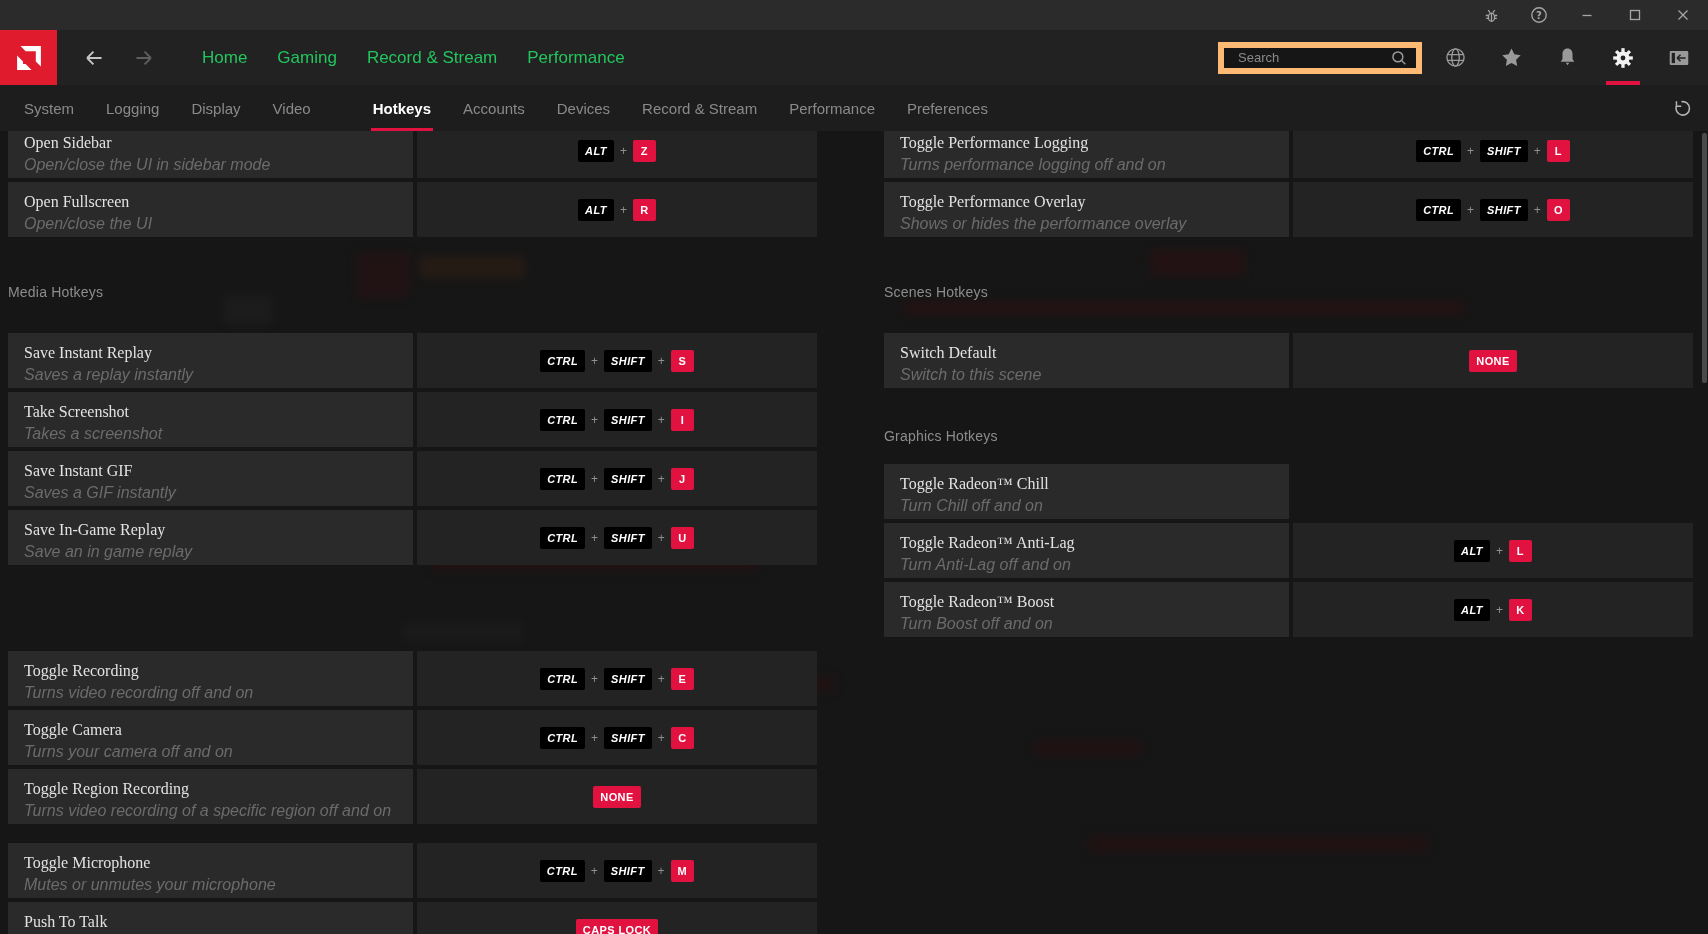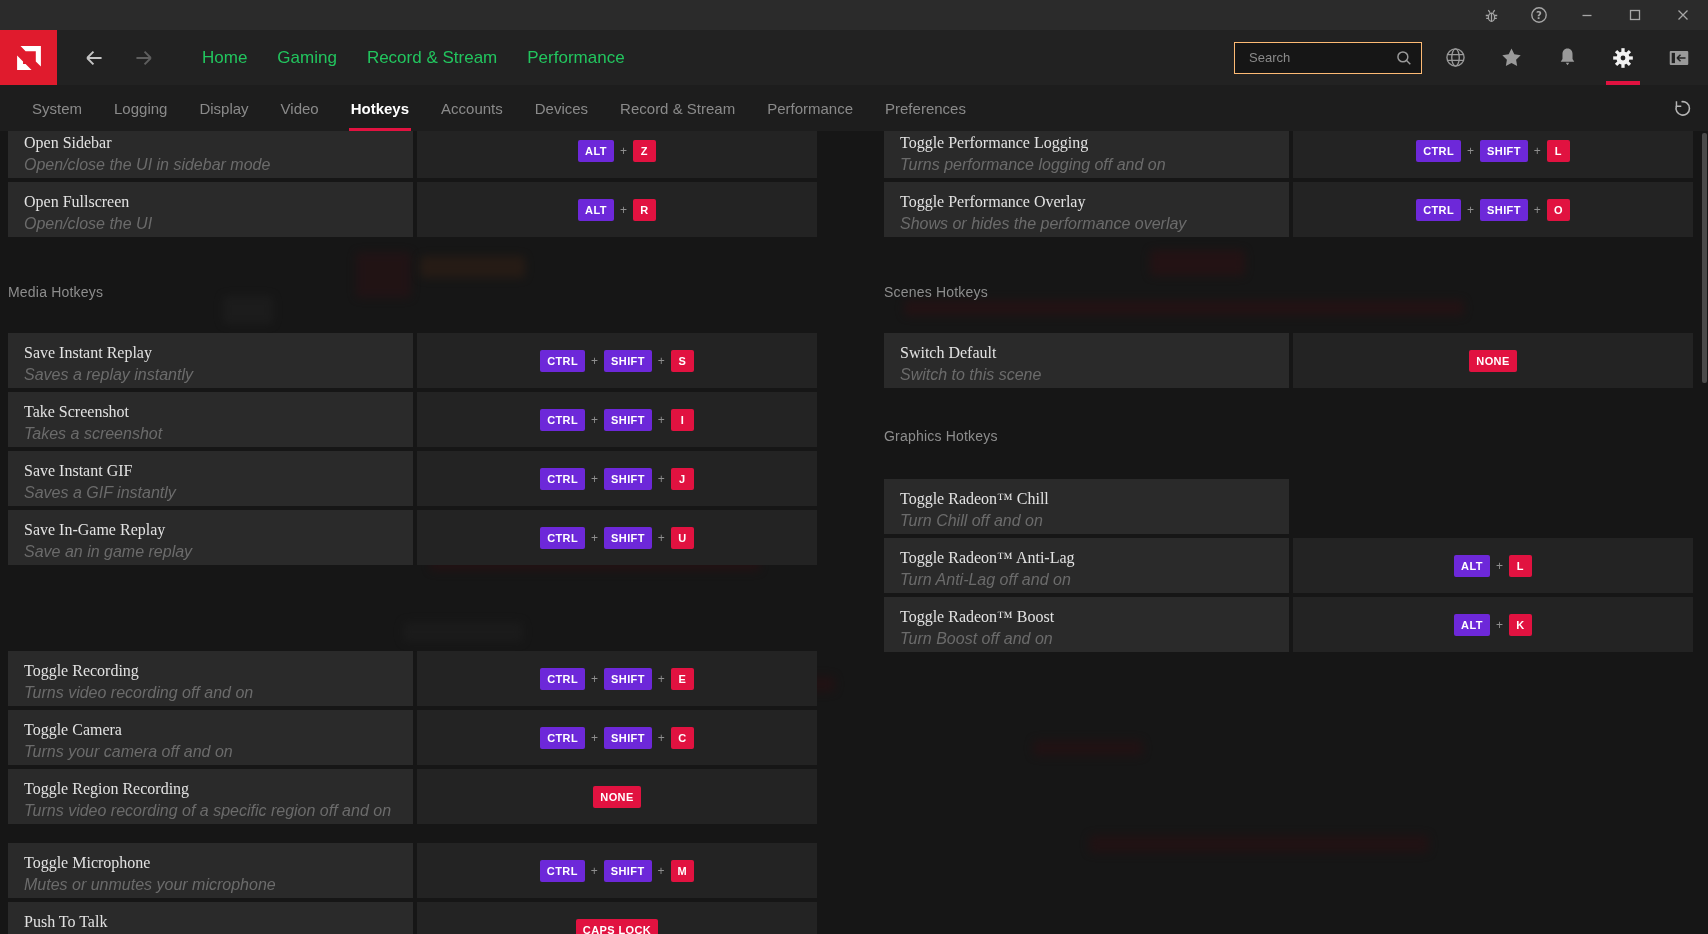--- a/index.html
+++ b/index.html
@@ -14,63 +14,63 @@
   .tb-icon:last-child{margin-right:16px;}
   
   .navbar{position:absolute;top:30px;left:0;width:1708px;height:55px;background:#222222;
           display:flex;align-items:center;}
   .logo{width:57px;height:55px;background:#e01b2d;flex:0 0 auto;display:flex;
         align-items:center;justify-content:center;cursor:pointer;}
   .nav-arrow{width:26px;height:26px;margin-left:24px;display:flex;align-items:center;justify-content:center;cursor:pointer;}
   .menu{display:flex;margin-left:30px;}
   .menu-item{color:#22c55e;font-size:17px;margin:0 15px;cursor:pointer;white-space:nowrap;}
   .nb-spacer{flex:1;}
-  .searchbox{width:188px;height:32px;background:#161616;border:1px solid #fdba74;
+  .searchbox{width:204px;height:32px;background:#161616;border:6px solid #fdba74;
              display:flex;align-items:center;box-sizing:border-box;padding:0 8px 0 12px;}
   .searchbox input{flex:1;background:transparent;border:none;outline:none;color:#cfcfcf;
                    font-size:13px;font-family:inherit;min-width:0;}
   .searchbox input::placeholder{color:#8a8a8a;}
   .nav-icon{width:26px;height:55px;margin-left:30px;display:flex;align-items:center;
             justify-content:center;position:relative;cursor:pointer;}
   .nav-icon.first{margin-left:20px;}
   .nav-icon:last-child{margin-right:16px;}
   .nav-icon.active::after{content:"";position:absolute;bottom:0;left:-4px;width:34px;height:4px;
                           background:#e11240;}
   
   .subnav{position:absolute;top:85px;left:0;width:1708px;height:46px;background:#1d1d1d;
-          display:flex;align-items:stretch;padding-left:32px;box-sizing:border-box;}
+          display:flex;align-items:stretch;padding-left:24px;box-sizing:border-box;}
   .tab{color:#8a8a8a;font-size:15px;margin-right:32px;display:flex;align-items:center;
        position:relative;cursor:pointer;white-space:nowrap;}
-  .tab.active{color:#ffffff;font-weight:700;}
+  .tab.active{color:#ffffff;font-weight:700;margin-left:30px;}
   .tab.active::after{content:"";position:absolute;left:-2px;right:-2px;bottom:0;height:3px;
                      background:#e11240;}
   .subnav-spacer{flex:1;}
   .reset-icon{width:26px;display:flex;align-items:center;justify-content:center;
               margin-right:14px;cursor:pointer;}
   
   .content{position:absolute;top:131px;left:0;width:1708px;height:803px;background:#161616;
            overflow:hidden;}
   .col{position:absolute;top:0;width:809px;height:100%;}
   #col-left{left:8px;}
   #col-right{left:884px;}
   .blk{position:absolute;left:0;width:100%;}
   .bt-l0{top:-8px}.bt-l1{top:153px}.bt-l2{top:202px}.bt-l3{top:471px}.bt-l4{top:520px}.bt-l5{top:712px}
-  .bt-r0{top:-8px}.bt-r1{top:153px}.bt-r2{top:202px}.bt-r3{top:297px}.bt-r4{top:348px}
+  .bt-r0{top:-8px}.bt-r1{top:153px}.bt-r2{top:202px}.bt-r3{top:297px}.bt-r4{top:333px}
   .section-header{color:#8d8d8d;font-size:14px;font-weight:400;letter-spacing:.2px;}
   .hk-row{display:flex;height:55px;margin-bottom:4px;}
   .cell-desc{width:405px;margin-right:4px;background:#2a2a2a;box-sizing:border-box;
              padding:11px 0 0 16px;flex:0 0 auto;}
   .cell-keys{flex:1;background:#232323;display:flex;align-items:center;justify-content:center;
              cursor:pointer;}
   .hk-title{color:#e2e2e2;font-size:16px;line-height:17px;white-space:nowrap;font-family:Liberation Serif, serif;}
   .hk-sub{color:#6b6b6b;font-size:16px;margin-top:5px;white-space:nowrap;font-style:italic;}
   .kbd{display:inline-flex;align-items:center;justify-content:center;height:22px;min-width:9px;
        padding:0 7px;border-radius:2px;font-size:11px;font-weight:700;letter-spacing:.4px;
        color:#ffffff;white-space:nowrap;}
-  .kbd.gray{background:#6d28d9;}
+  .kbd.gray{background:#000000;font-style:italic;}
   .kbd.red{background:#e11240;}
   .plus{color:#8f8f8f;font-size:12px;margin:0 6px;}
   
   .ghost{position:absolute;filter:blur(4px);opacity:.55;border-radius:4px;}
   .g1{left:356px;top:121px;width:55px;height:46px;background:#2a1114;}
   .g2{left:420px;top:125px;width:105px;height:22px;background:#332015;}
   .g3{left:223px;top:165px;width:50px;height:28px;background:#212121;}
   .g4{left:1150px;top:119px;width:95px;height:26px;background:#2e1013;}
   .g5{left:904px;top:169px;width:560px;height:16px;background:#2c1013;}
   .g6{left:430px;top:425px;width:330px;height:15px;background:#2b0f12;}

